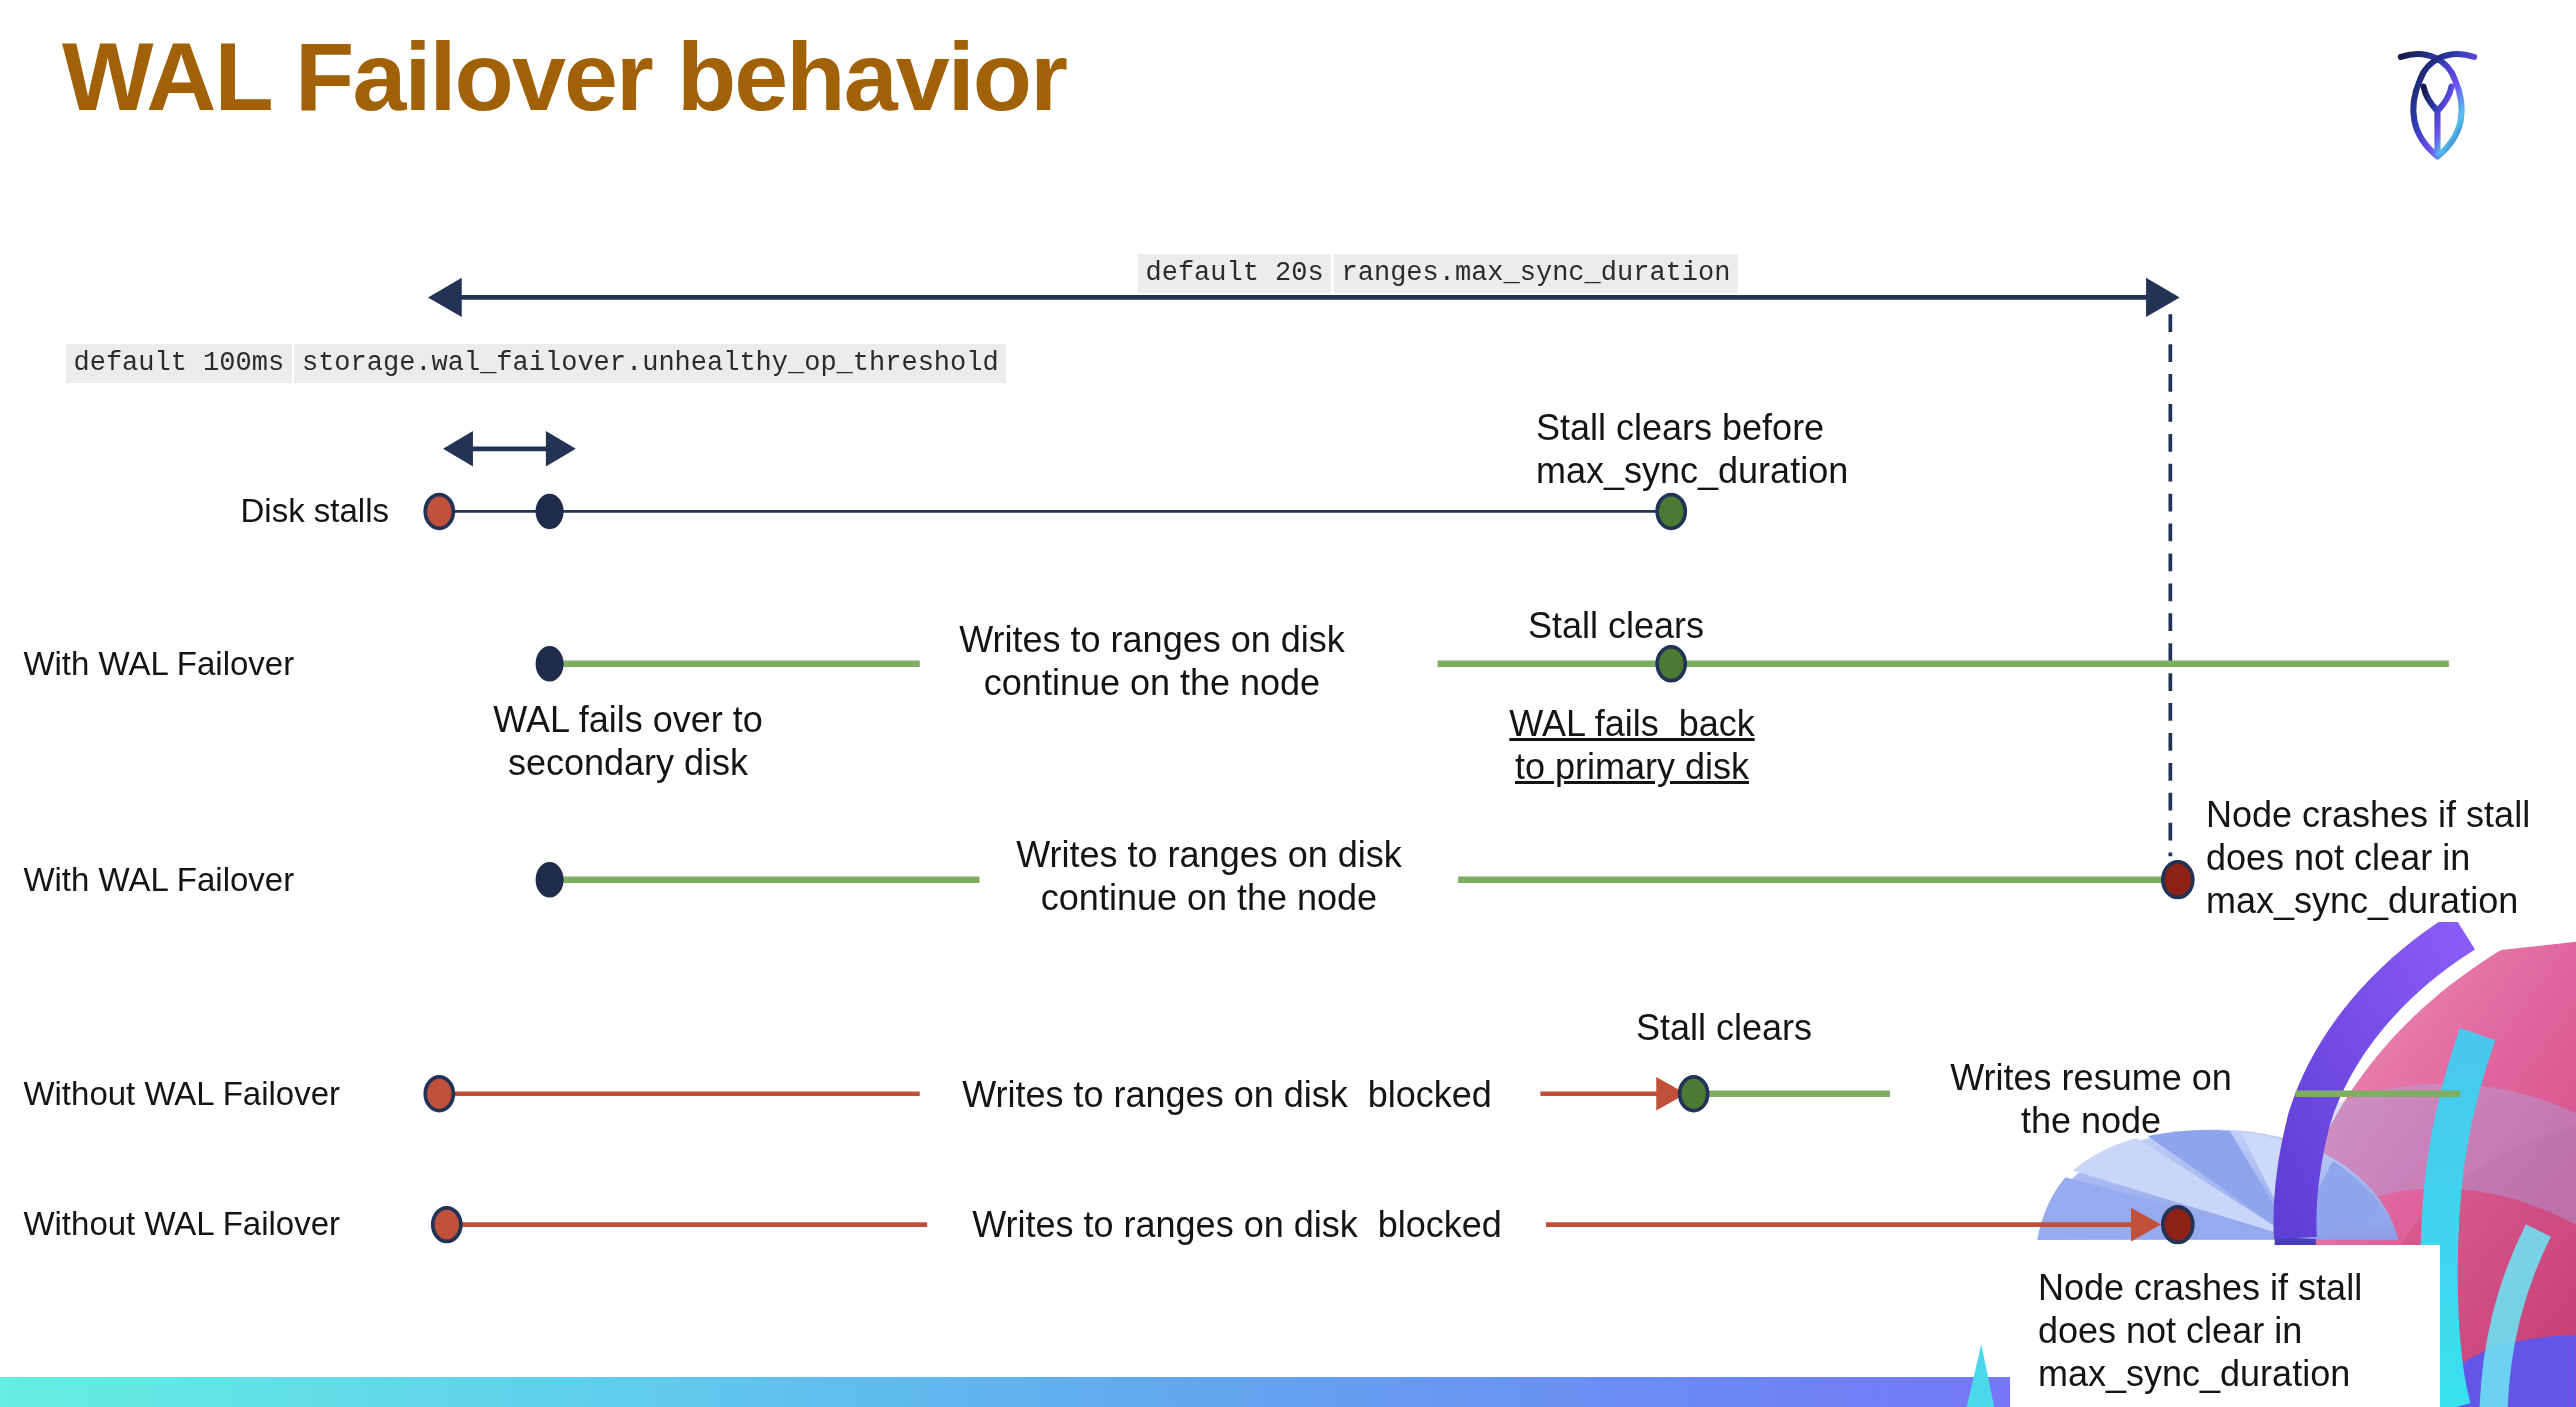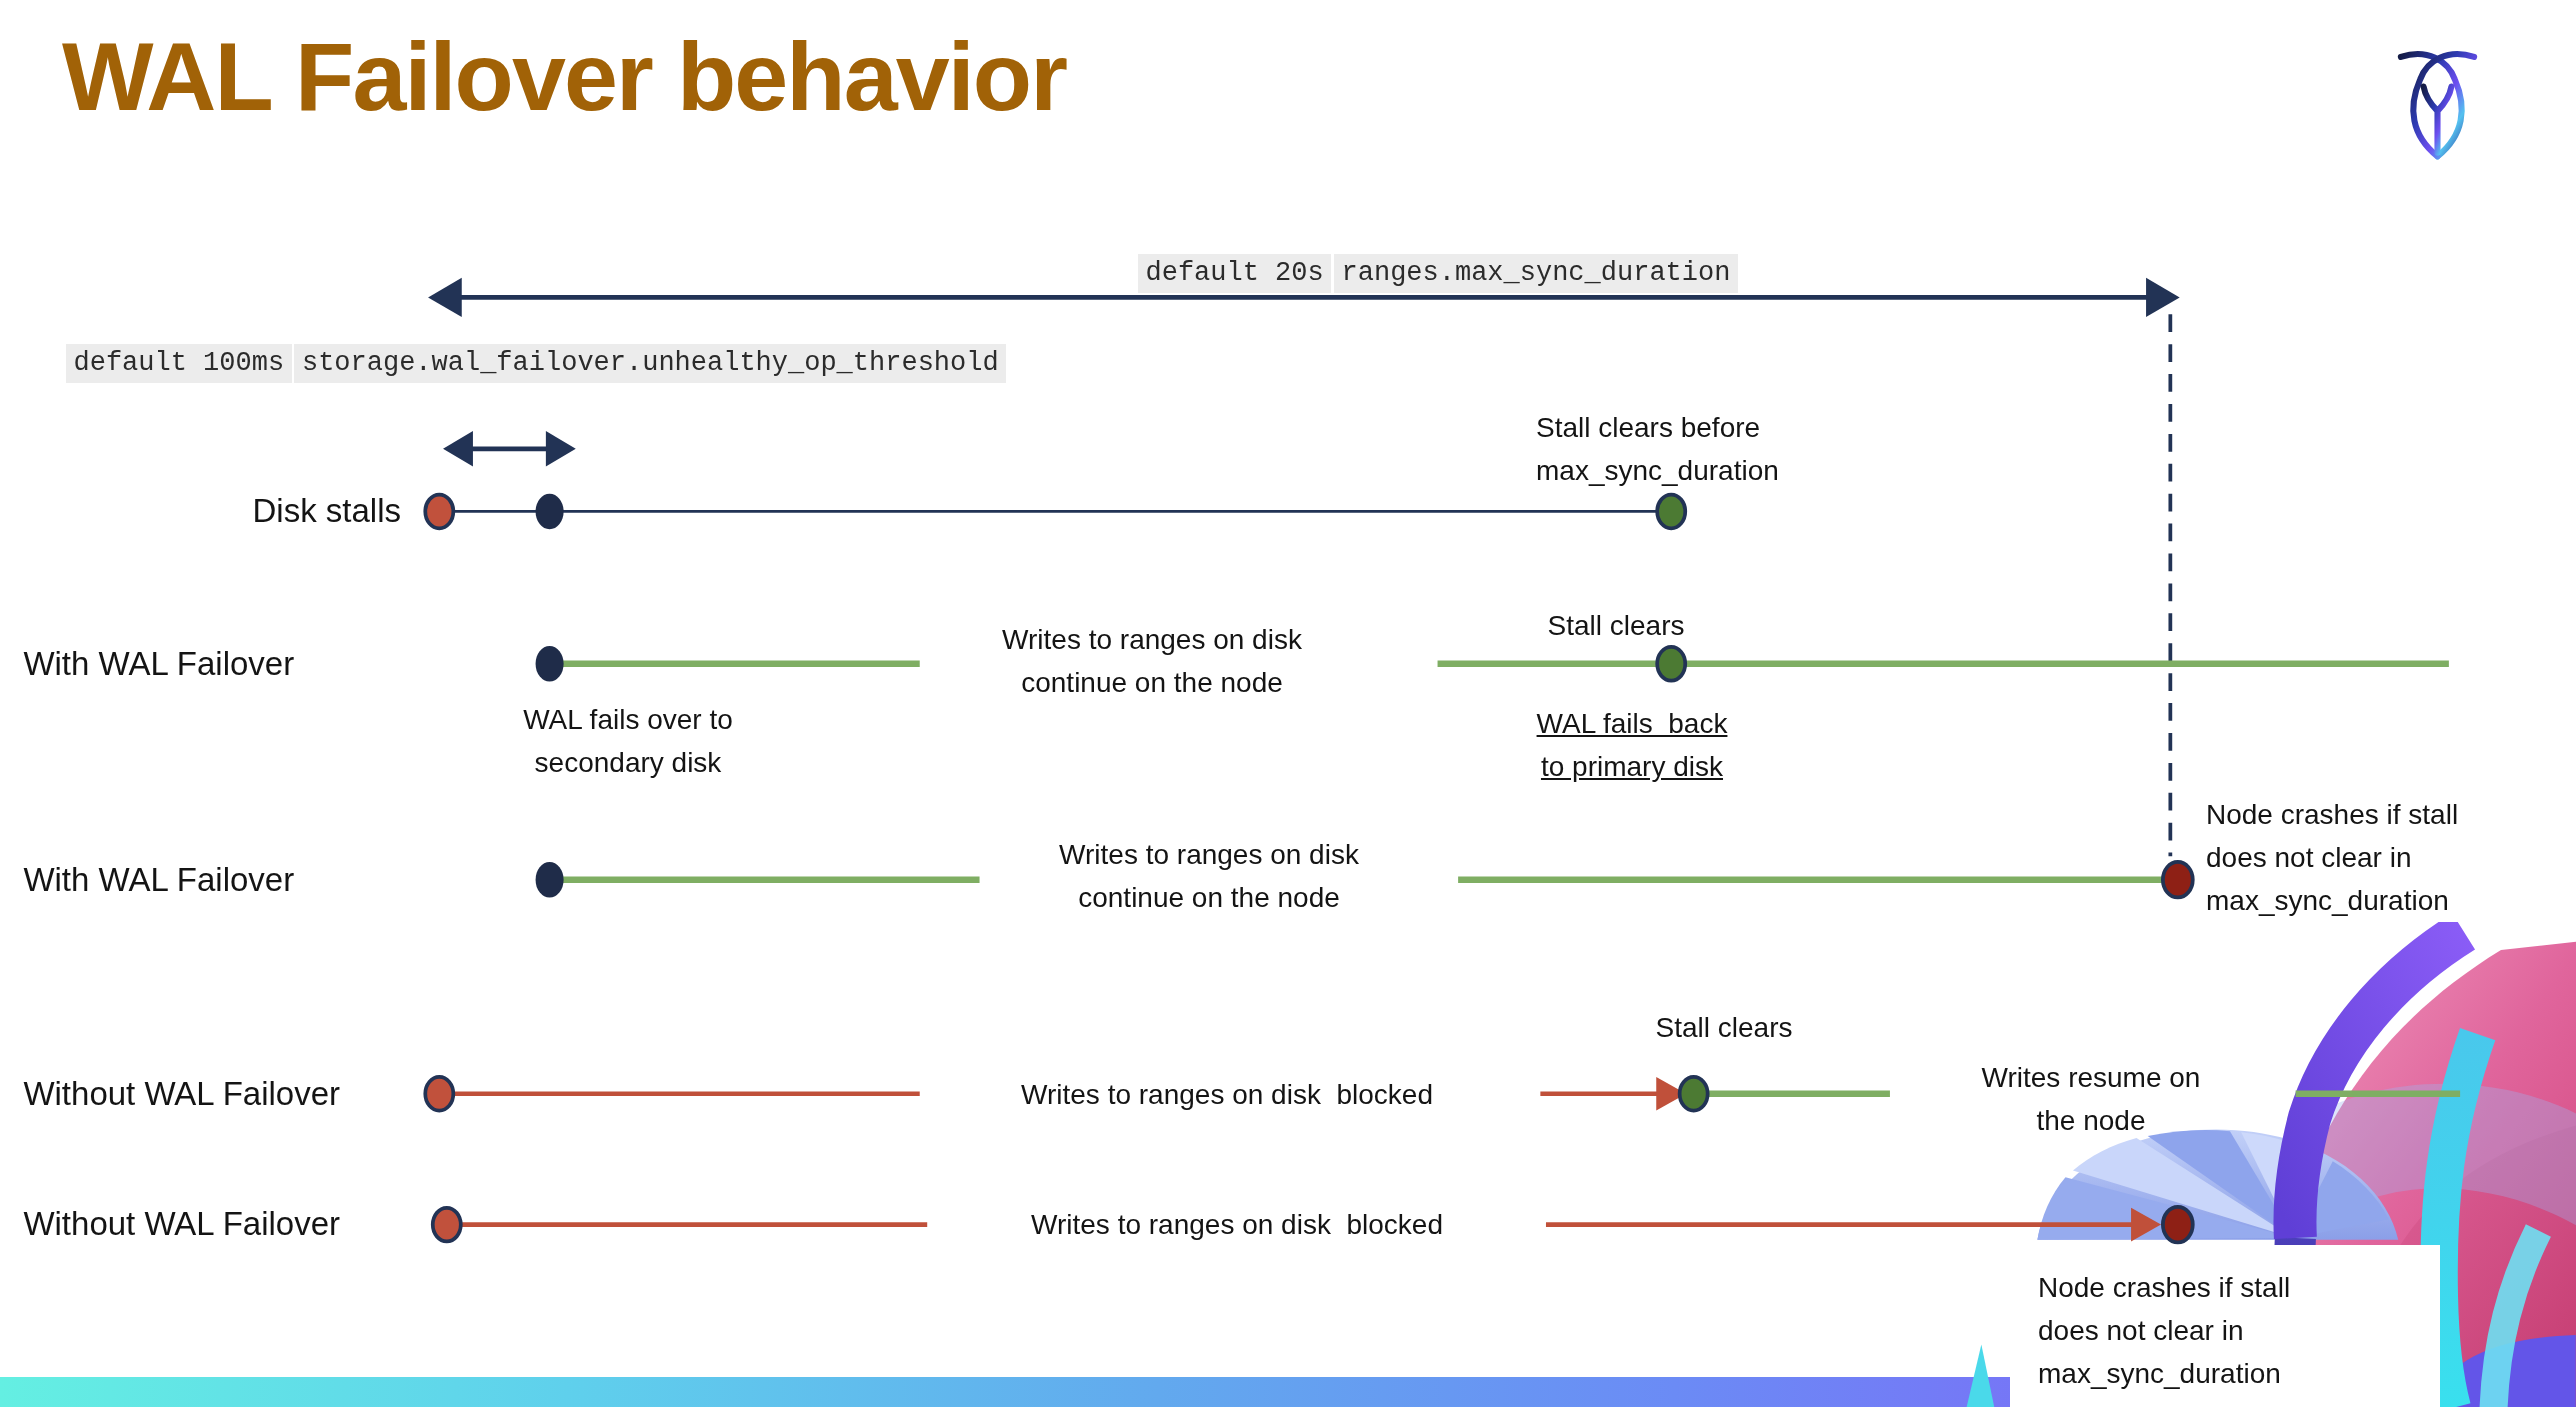--- a/index.html
+++ b/index.html
@@ -8,21 +8,21 @@
   .title{position:absolute;left:62px;top:20.6px;margin:0;font-size:97px;font-weight:800;
          letter-spacing:-1.9px;color:#a16207;z-index:6;}
   .logo{position:absolute;left:2385px;top:43px;width:105px;height:122px;z-index:6;}
   .bottom-bar{position:absolute;left:0;bottom:0;width:2576px;height:31px;z-index:1;
          background:linear-gradient(90deg,#64efe2 0%,#5fd0ec 22%,#62a9ee 45%,#6b8bf5 65%,#7b6cf7 85%,#8a5ff2 100%);}
   .artwork{position:absolute;left:1940px;top:922px;width:636px;height:486px;z-index:2;}
   .crash-box{position:absolute;left:2010px;top:1245px;width:430px;height:163px;background:#ffffff;z-index:3;}
   .crash-box .anno{position:absolute;left:28px;top:20.6px;transform:none;}
   .diagram{position:absolute;left:0;top:0;width:2576px;height:1408px;z-index:4;pointer-events:none;}
   .txt{position:absolute;z-index:5;}
-  .anno{font-size:28px;line-height:43px;white-space:pre-wrap;color:#141414;}
+  .anno{font-size:36px;line-height:43px;white-space:pre-wrap;color:#141414;}
   .center{text-align:center;transform:translate(-50%,-50%);}
   .vcenter{transform:translateY(-50%);}
   .row-label{font-size:33px;color:#141414;white-space:nowrap;}
   .right-align{text-align:right;}
   .code-chips{position:absolute;display:flex;flex-direction:row;align-items:flex-start;gap:2.8px;z-index:5;}
   .chip{display:inline-block;background:#ececec;color:#2b2b2b;font-family:"Liberation Mono","DejaVu Sans Mono",monospace;
         font-size:27px;line-height:37px;padding:0.9px 7.5px;white-space:pre;}
 </style>
 </head>
 <body>
@@ -162,21 +162,21 @@
 
   <div class="code-chips" style="left:1138px;top:254px;">
     <span class="chip">default 20s</span>
     <span class="chip">ranges.max_sync_duration</span>
   </div>
   <div class="code-chips" style="left:36px;top:344px;padding-left:30px;">
     <span class="chip">default 100ms</span>
     <span class="chip">storage.wal_failover.unhealthy_op_threshold</span>
   </div>
 
-  <div class="txt row-label right-align vcenter" style="left:12px;width:389px;top:511px;">Disk stalls</div>
+  <div class="txt row-label right-align vcenter" style="left:0;width:389px;top:511px;">Disk stalls</div>
   <div class="txt row-label vcenter" style="left:23.4px;top:664px;">With WAL Failover</div>
   <div class="txt row-label vcenter" style="left:23.4px;top:880px;">With WAL Failover</div>
   <div class="txt row-label vcenter" style="left:23.4px;top:1094px;">Without WAL Failover</div>
   <div class="txt row-label vcenter" style="left:23.4px;top:1224px;">Without WAL Failover</div>
 
   <div class="txt anno vcenter" style="left:1536px;top:449px;">Stall clears before
 max_sync_duration</div>
 
   <div class="txt anno center" style="left:628px;top:741px;">WAL fails over to
 secondary disk</div>

